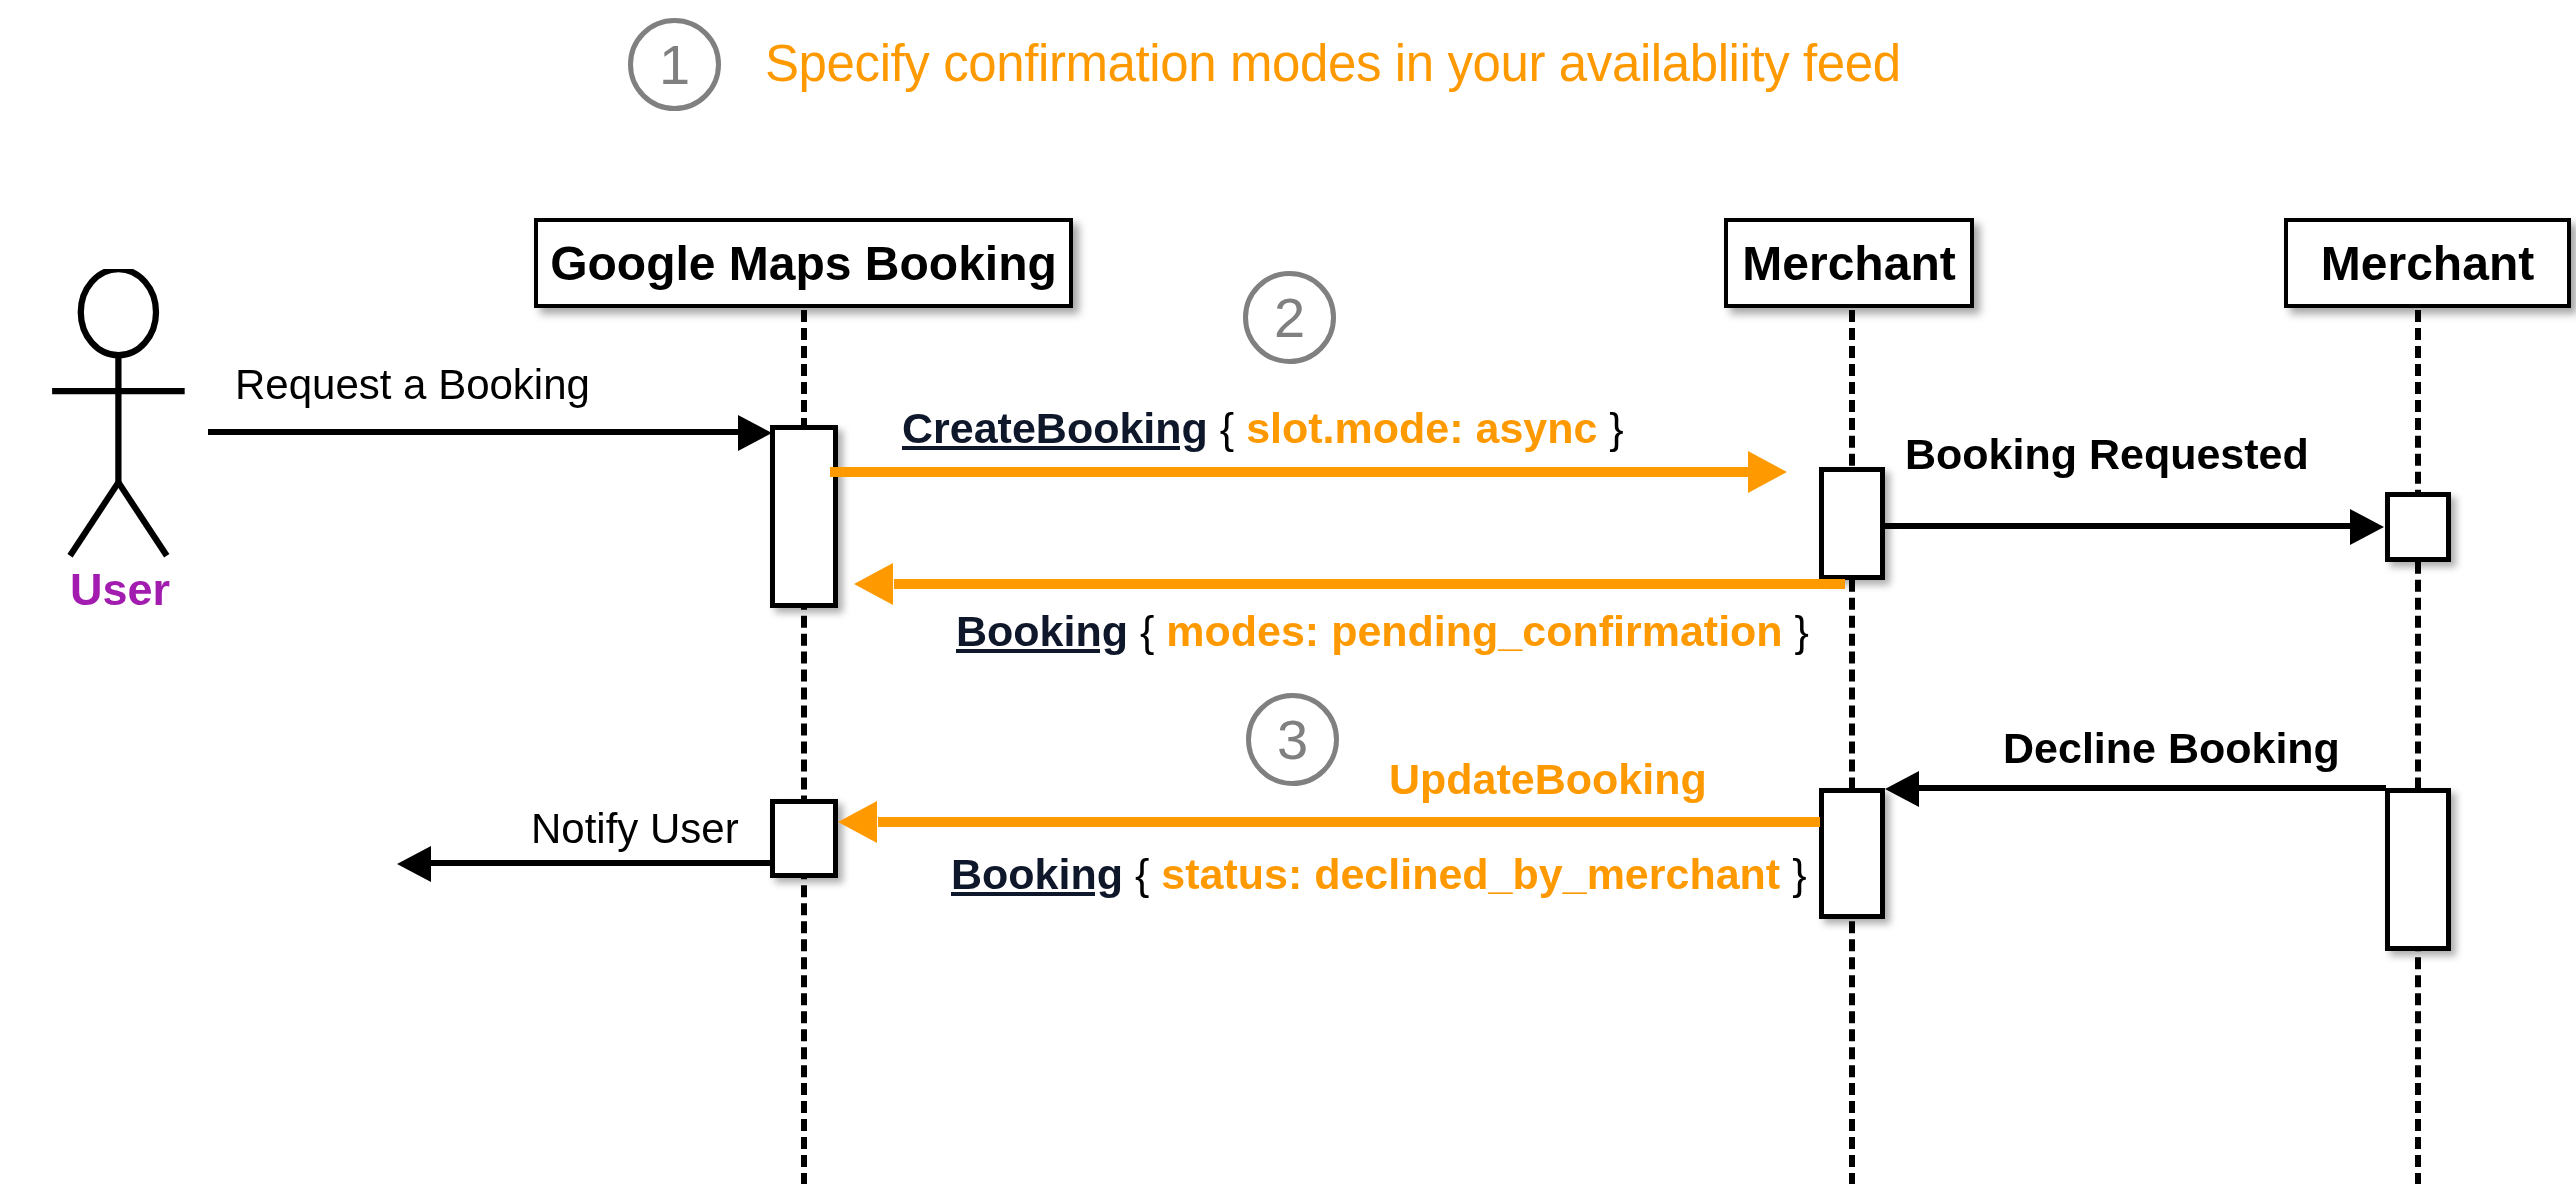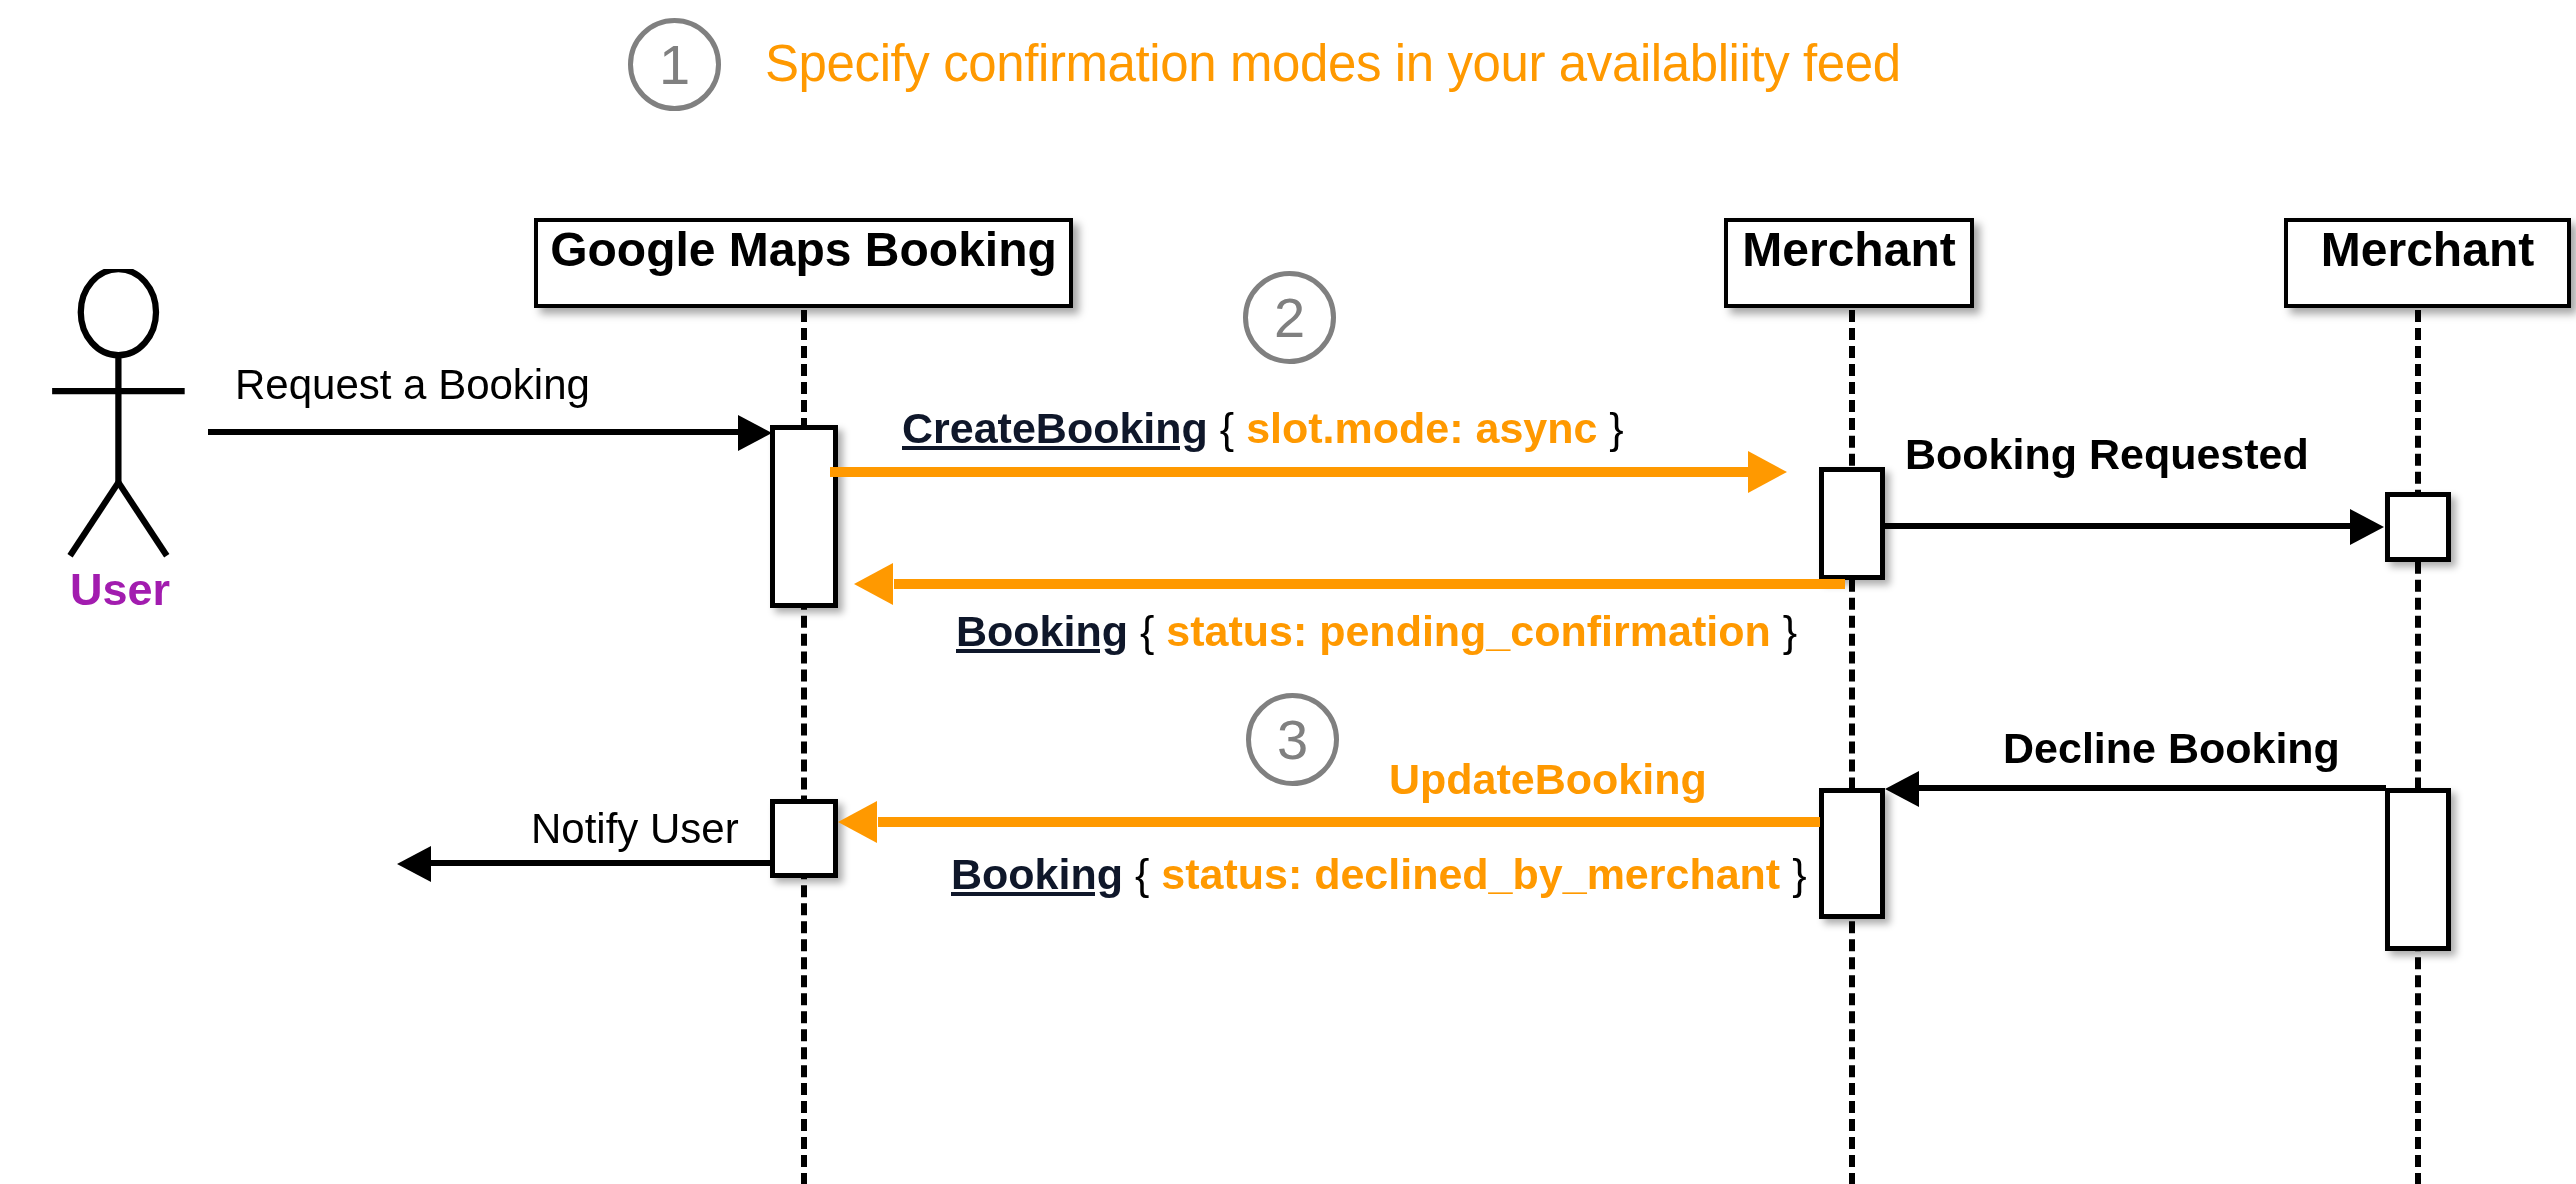--- a/index.html
+++ b/index.html
@@ -42,21 +42,21 @@
     white-space: nowrap;
     letter-spacing: -0.4px;
   }
 
   
   .participant-box {
     background: #ffffff;
     border: 4.5px solid #000000;
     box-sizing: border-box;
     display: flex;
-    align-items: flex-start;
+    align-items: center;
     justify-content: center;
     box-shadow: 6.3px 6.3px 8px rgba(0,0,0,0.35);
     font-size: 48px;
     font-weight: bold;
     color: #000000;
     white-space: nowrap;
   }
 
   
   .lifeline {
@@ -183,21 +183,21 @@
   <div class="abs msg-line orange" style="left:830px; top:467px; width:919px;"></div>
   <div class="abs arrowhead right-orange" style="left:1748px; top:451px;"></div>
 
   <div class="abs msg-label bold" style="left:1905px; top:433px;">Booking Requested</div>
   <div class="abs msg-line black" style="left:1883px; top:523px; width:469px;"></div>
   <div class="abs arrowhead right-black" style="left:2350px; top:509px;"></div>
 
   <div class="abs msg-line orange" style="left:894px; top:579px; width:951px;"></div>
   <div class="abs arrowhead left-orange" style="left:854px; top:563px;"></div>
   <div class="abs msg-label bold" style="left:956px; top:610px;">
-    <span class="k-black">Booking</span><span class="brace">&nbsp;</span><span class="brace">{</span><span class="brace">&nbsp;</span><span class="k-orange">status: pending_confirmation</span><span class="brace">&nbsp;</span><span class="brace">}</span>
+    <span class="k-black">Booking</span><span class="brace">&nbsp;</span><span class="brace">{</span><span class="brace">&nbsp;</span><span class="k-orange">modes: pending_confirmation</span><span class="brace">&nbsp;</span><span class="brace">}</span>
   </div>
 
   <div class="abs step-badge" style="left:1246px; top:693px; width:93px; height:93px;">3</div>
 
   <div class="abs msg-label bold" style="left:2003px; top:727px;">Decline Booking</div>
   <div class="abs msg-line black" style="left:1919px; top:785px; width:467px;"></div>
   <div class="abs arrowhead left-black" style="left:1885px; top:771px;"></div>
 
   <div class="abs msg-label bold" style="left:1389px; top:758px;">
     <span class="k-orange">UpdateBooking</span>

